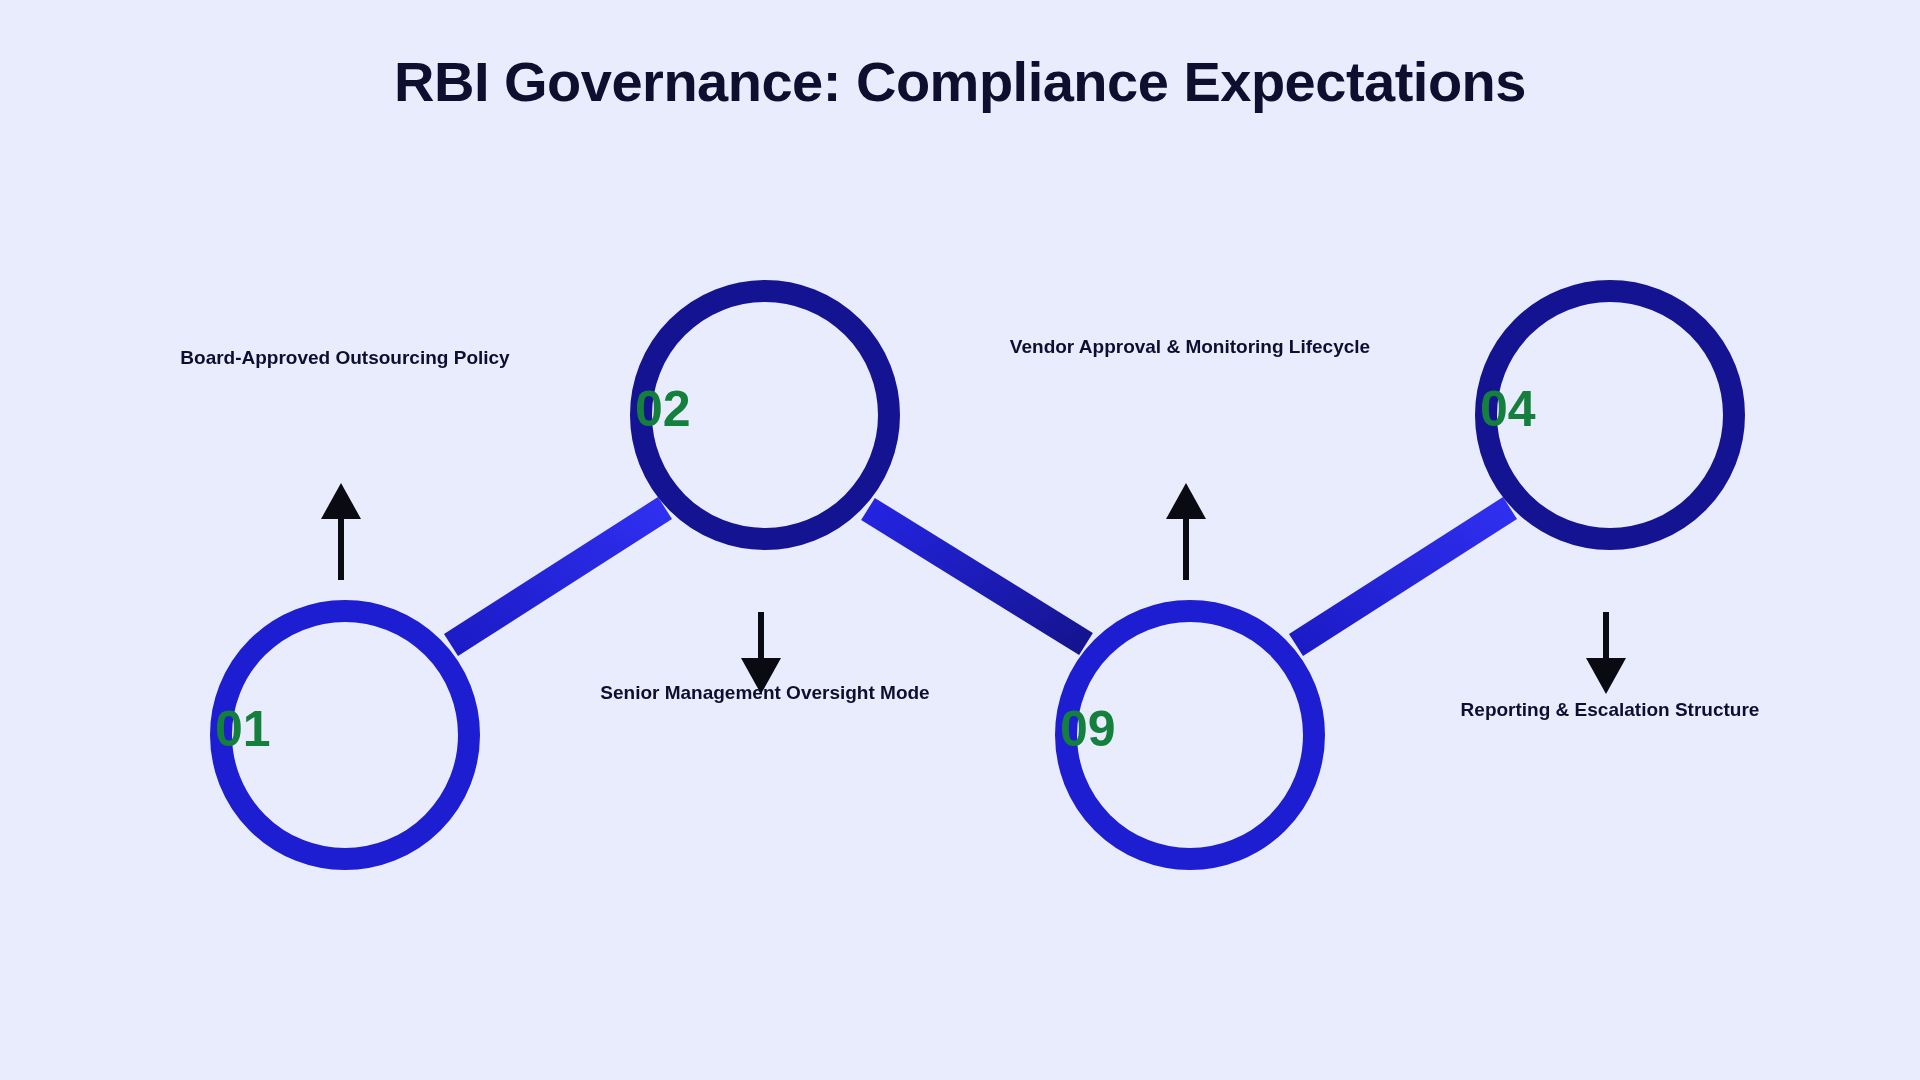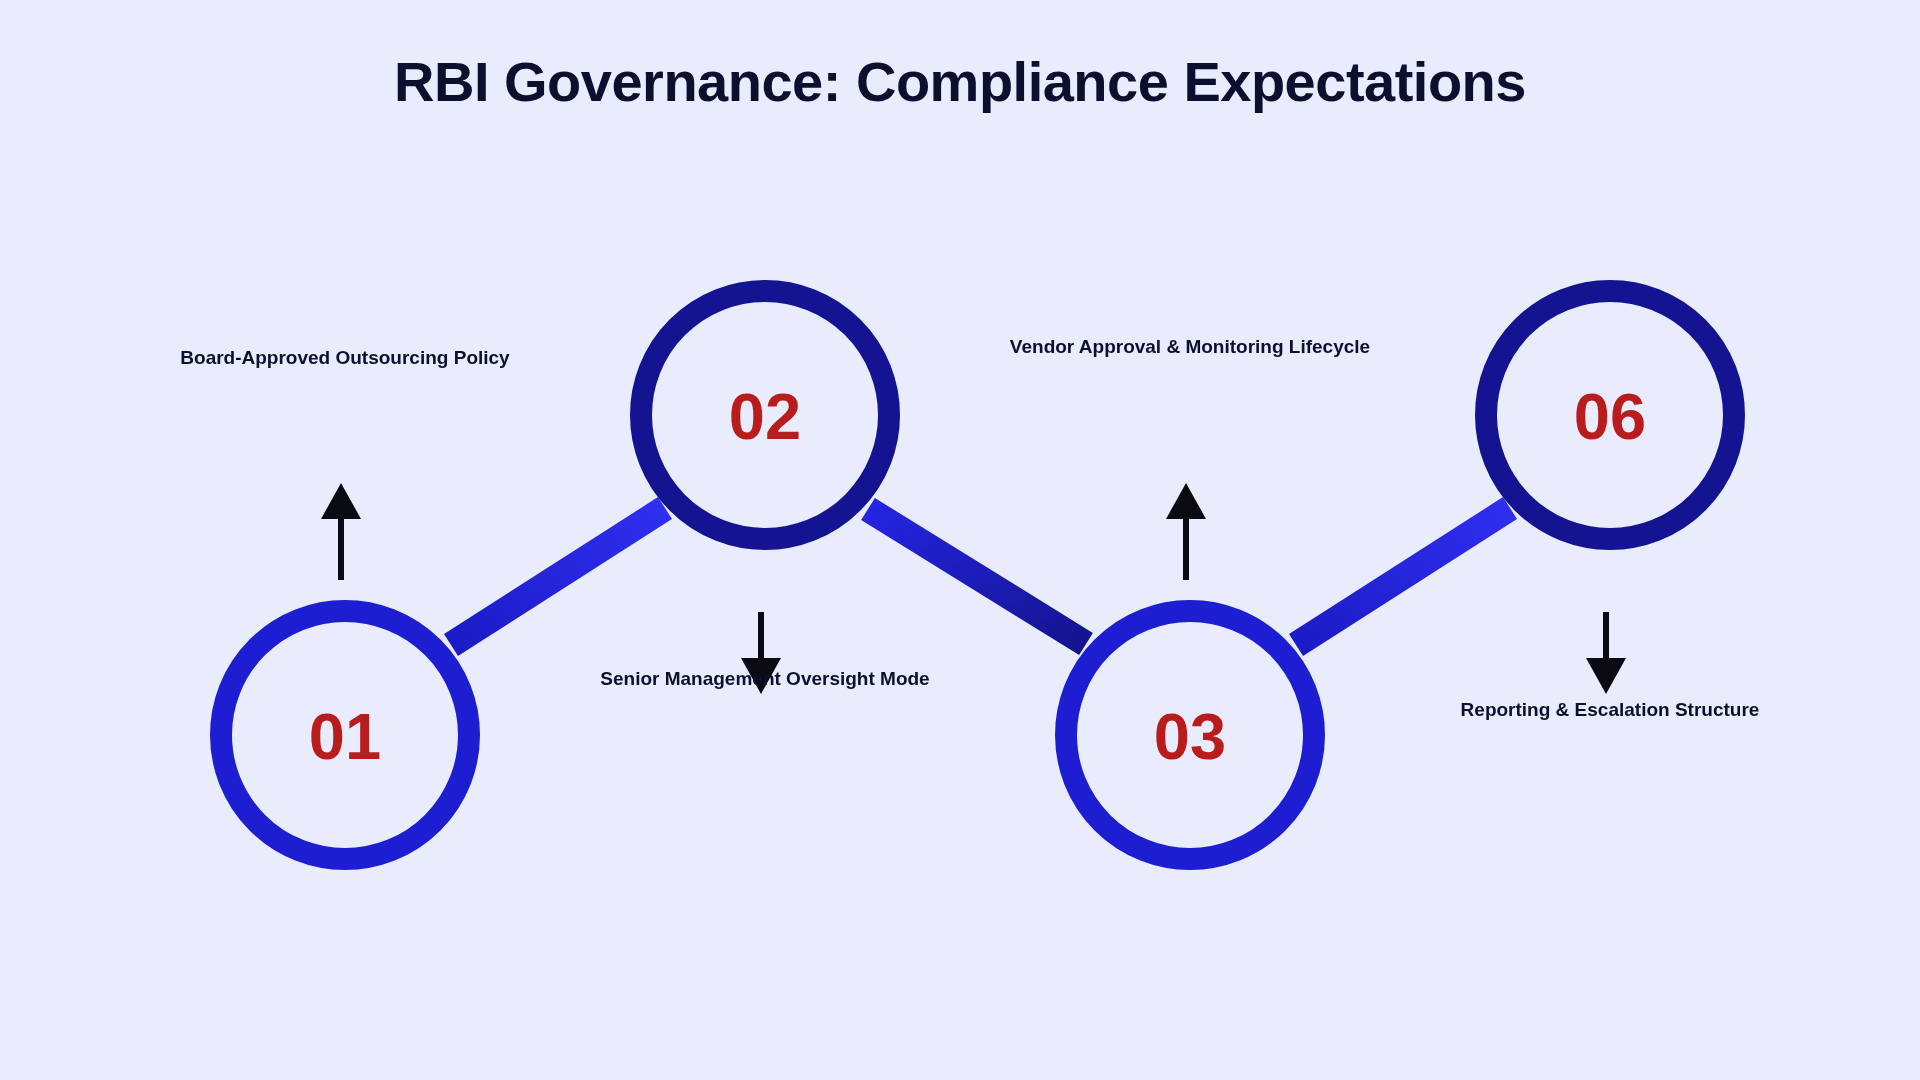--- a/index.html
+++ b/index.html
@@ -43,25 +43,24 @@
     left: 0;
     top: 0;
     width: 1920px;
     height: 1080px;
   }
 
   
   .step-number {
     position: absolute;
     width: 260px;
-    text-align: center;
-    font-size: 65px;
+    font-size: 50px;
     font-weight: 700;
     letter-spacing: 0px;
-    color: #b91c1c;
+    color: #15803d;
     line-height: 1;
     transform: translate(-130px, -31px);
   }
 
   
   .step-caption {
     position: absolute;
     width: 440px;
     text-align: center;
     font-size: 19px;
@@ -118,21 +117,21 @@
       <polygon points="1186,483 1206,519 1166,519" fill="#0a0a12"></polygon>
     </g>
     <g>
       <line x1="1606" y1="612" x2="1606" y2="670" stroke="#0a0a12" stroke-width="6"></line>
       <polygon points="1606,694 1626,658 1586,658" fill="#0a0a12"></polygon>
     </g>
   </svg>
 
   <div class="step-number" style="left:345px; top:735px;">01</div>
   <div class="step-number" style="left:765px; top:415px;">02</div>
-  <div class="step-number" style="left:1190px; top:735px;">03</div>
-  <div class="step-number" style="left:1610px; top:415px;">06</div>
+  <div class="step-number" style="left:1190px; top:735px;">09</div>
+  <div class="step-number" style="left:1610px; top:415px;">04</div>
 
   <div class="step-caption" style="left:345px; top:345px;">Board-Approved Outsourcing Policy</div>
-  <div class="step-caption" style="left:765px; top:666px; width:520px; transform:translateX(-260px);">Senior Management Oversight Mode</div>
+  <div class="step-caption" style="left:765px; top:680px; width:520px; transform:translateX(-260px);">Senior Management Oversight Mode</div>
   <div class="step-caption" style="left:1610px; top:697px;">Reporting &amp; Escalation Structure</div>
   <div class="step-caption" style="left:1190px; top:334px; width:520px; transform:translateX(-260px);">Vendor Approval &amp; Monitoring Lifecycle</div>
 
 </div>
 
 </body></html>

